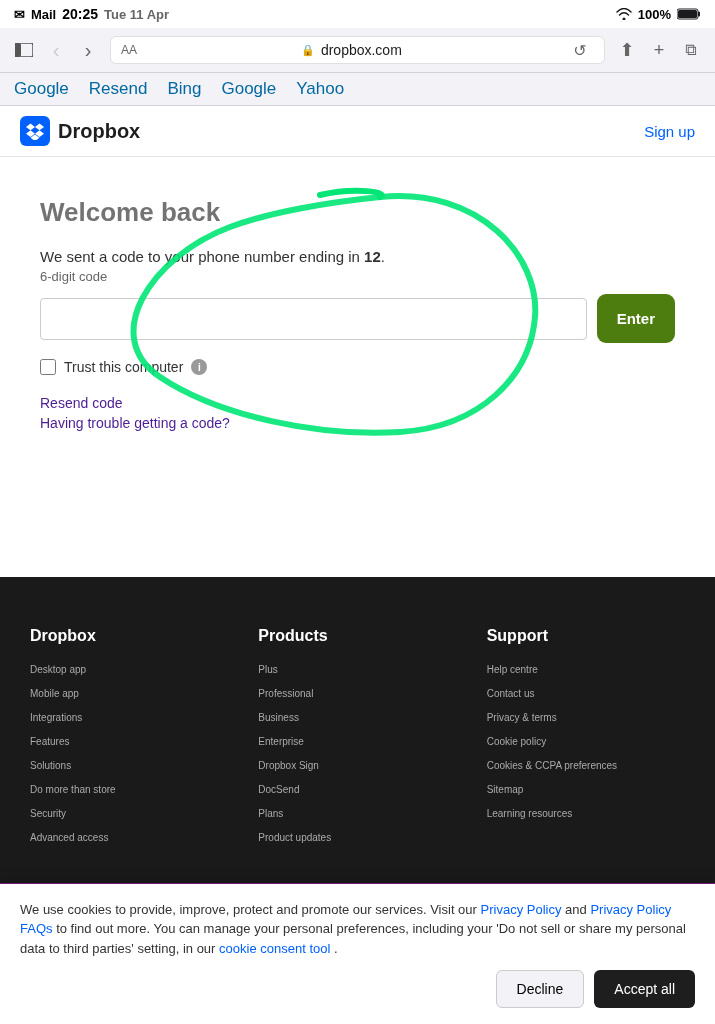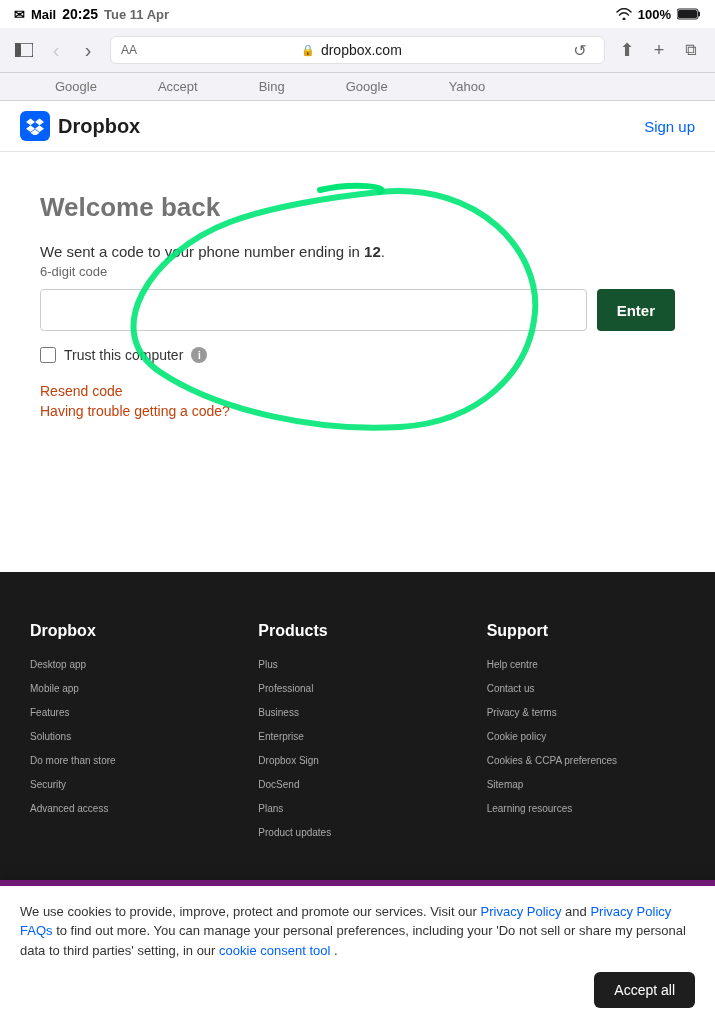--- a/index.html
+++ b/index.html
@@ -36,21 +36,21 @@
     .url-bar .aa { font-size: 12px; color: #666; margin-right: auto; }
     .url-text { font-size: 14px; color: #1c1c1e; font-weight: 400; }
     .lock-icon { color: #666; font-size: 11px; }
     .browser-actions { display: flex; gap: 4px; }
 
     
     .bookmarks-bar {
       background: #f2f2f7; border-bottom: 1px solid #d1d1d6;
       padding: 6px 14px; display: flex; gap: 20px;
     }
-    .bookmark { font-size: 13px; color: #737373; text-decoration: none; margin-left: 41px; }
+    .bookmark { font-size: 17px; color: #0369a1; text-decoration: none; }
 
     
     .dropbox-nav {
       display: flex; align-items: center; justify-content: space-between;
       padding: 10px 20px; border-bottom: 1px solid #e5e5e5;
     }
     .dropbox-logo { display: flex; align-items: center; gap: 8px; }
     .dropbox-icon {
       width: 30px; height: 30px; background: #0061ff;
       border-radius: 6px; display: flex; align-items: center; justify-content: center;
@@ -79,36 +79,36 @@
     .code-message strong { font-weight: 700; }
     .code-label { font-size: 13px; color: #666; margin-bottom: 10px; }
     .code-input-row {
       display: flex; align-items: center; gap: 10px; margin-bottom: 16px;
     }
     .code-input {
       flex: 1; height: 42px; border: 1px solid #ccc;
       border-radius: 4px; font-size: 16px; padding: 0 12px; outline: none;
     }
     .enter-btn {
-      background: #14532d; color: #fff; border: none;
-      padding: 10px 20px; border-radius: 4px; font-size: 15px;
-      font-weight: 600; cursor: pointer; white-space: nowrap; height: 42px;
+      background: #4d7c0f; color: #fff; border: none;
+      padding: 10px 20px; border-radius: 9px; font-size: 15px;
+      font-weight: 600; cursor: pointer; white-space: nowrap; height: 49px;
     }
     .trust-row {
       display: flex; align-items: center; gap: 8px; margin-bottom: 20px;
     }
     .trust-checkbox { width: 16px; height: 16px; border: 1px solid #999; border-radius: 2px; }
     .trust-label { font-size: 14px; color: #333; }
     .info-icon {
       width: 16px; height: 16px; background: #999; border-radius: 50%;
       color: white; font-size: 10px; display: inline-flex; align-items: center;
       justify-content: center; font-weight: 700;
     }
     .resend-link, .trouble-link {
-      display: block; color: #c2410c; font-size: 14px;
+      display: block; color: #4c1d95; font-size: 14px;
       text-decoration: none; margin-bottom: 4px;
     }
 
     
     .footer {
       background: #1a1a1a; color: #ccc; padding: 50px 30px 30px;
     }
     .footer-grid {
       display: grid; grid-template-columns: 1fr 1fr 1fr;
       gap: 30px; margin-bottom: 40px;
@@ -127,21 +127,21 @@
       display: grid; grid-template-columns: 1fr 1fr 1fr;
       gap: 30px;
     }
     .footer-bottom-title {
       font-size: 16px; font-weight: 700; color: #fff; margin-bottom: 10px;
     }
 
     
     .cookie-banner {
       position: fixed; bottom: 0; left: 0; right: 0;
-      background: #fff; border-top: 6px solid #701a75;
+      background: #fff; border-top: 1px solid #701a75;
       padding: 16px 20px; max-width: 715px; margin: 0 auto;
       box-shadow: 0 -4px 12px rgba(0,0,0,0.15); z-index: 1000;
     }
     .cookie-text { font-size: 13px; color: #333; line-height: 1.5; margin-bottom: 12px; }
     .cookie-text a { color: #0061ff; text-decoration: none; }
     .cookie-buttons { display: flex; gap: 10px; justify-content: flex-end; }
     .decline-btn {
       background: #f2f2f7; border: 1px solid #ccc; border-radius: 6px;
       padding: 10px 20px; font-size: 14px; cursor: pointer; font-weight: 500;
     }
@@ -200,21 +200,21 @@
   </div>
   <div class="browser-actions">
     <button class="browser-btn" style="font-size:18px;">⬆</button>
     <button class="browser-btn" style="font-size:18px;font-weight:300;">+</button>
     <button class="browser-btn" style="font-size:16px;">⧉</button>
   </div>
 </div>
 
 <div class="bookmarks-bar">
   <a class="bookmark" href="#">Google</a>
-  <a class="bookmark" href="#">Accept</a>
+  <a class="bookmark" href="#">Resend</a>
   <a class="bookmark" href="#">Bing</a>
   <a class="bookmark" href="#">Google</a>
   <a class="bookmark" href="#">Yahoo</a>
 </div>
 
 <div class="dropbox-nav">
   <div class="dropbox-logo">
     <div class="dropbox-icon">
       <svg viewBox="0 0 24 24" fill="white" width="18" height="18">
         <path d="M6 2L0 6.5l6 4.5 6-4.5L6 2zM18 2l-6 4.5 6 4.5 6-4.5L18 2zM0 15.5L6 20l6-4.5-6-4.5L0 15.5zM18 11l-6 4.5 6 4.5 6-4.5L18 11zM6 21l6 4.5 6-4.5-6-4.5L6 21z"></path>
@@ -254,20 +254,21 @@
   </div>
 </div>
 
 <div class="footer">
   <div class="footer-grid">
 
     <div class="footer-col">
       <div class="footer-col-title">Dropbox</div>
       <a class="footer-link" href="#">Desktop app</a>
       <a class="footer-link" href="#">Mobile app</a>
+      <a class="footer-link" href="#">Integrations</a>
       <a class="footer-link" href="#">Features</a>
       <a class="footer-link" href="#">Solutions</a>
       <a class="footer-link" href="#">Do more than store</a>
       <a class="footer-link" href="#">Security</a>
       <a class="footer-link" href="#">Advanced access</a>
     </div>
 
     <div class="footer-col">
       <div class="footer-col-title">Products</div>
       <a class="footer-link" href="#">Plus</a>
@@ -308,15 +309,16 @@
   <p class="cookie-text">
     <span>We use cookies to provide, improve, protect and promote our services. Visit our </span>
     <a href="#">Privacy Policy</a>
     <span> and </span>
     <a href="#">Privacy Policy FAQs</a>
     <span> to find out more. You can manage your personal preferences, including your 'Do not sell or share my personal data to third parties' setting, in our </span>
     <a href="#">cookie consent tool</a>
     <span>.</span>
   </p>
   <div class="cookie-buttons">
+    <button class="decline-btn">Decline</button>
     <button class="accept-btn">Accept all</button>
   </div>
 </div>
 
 </body></html>

